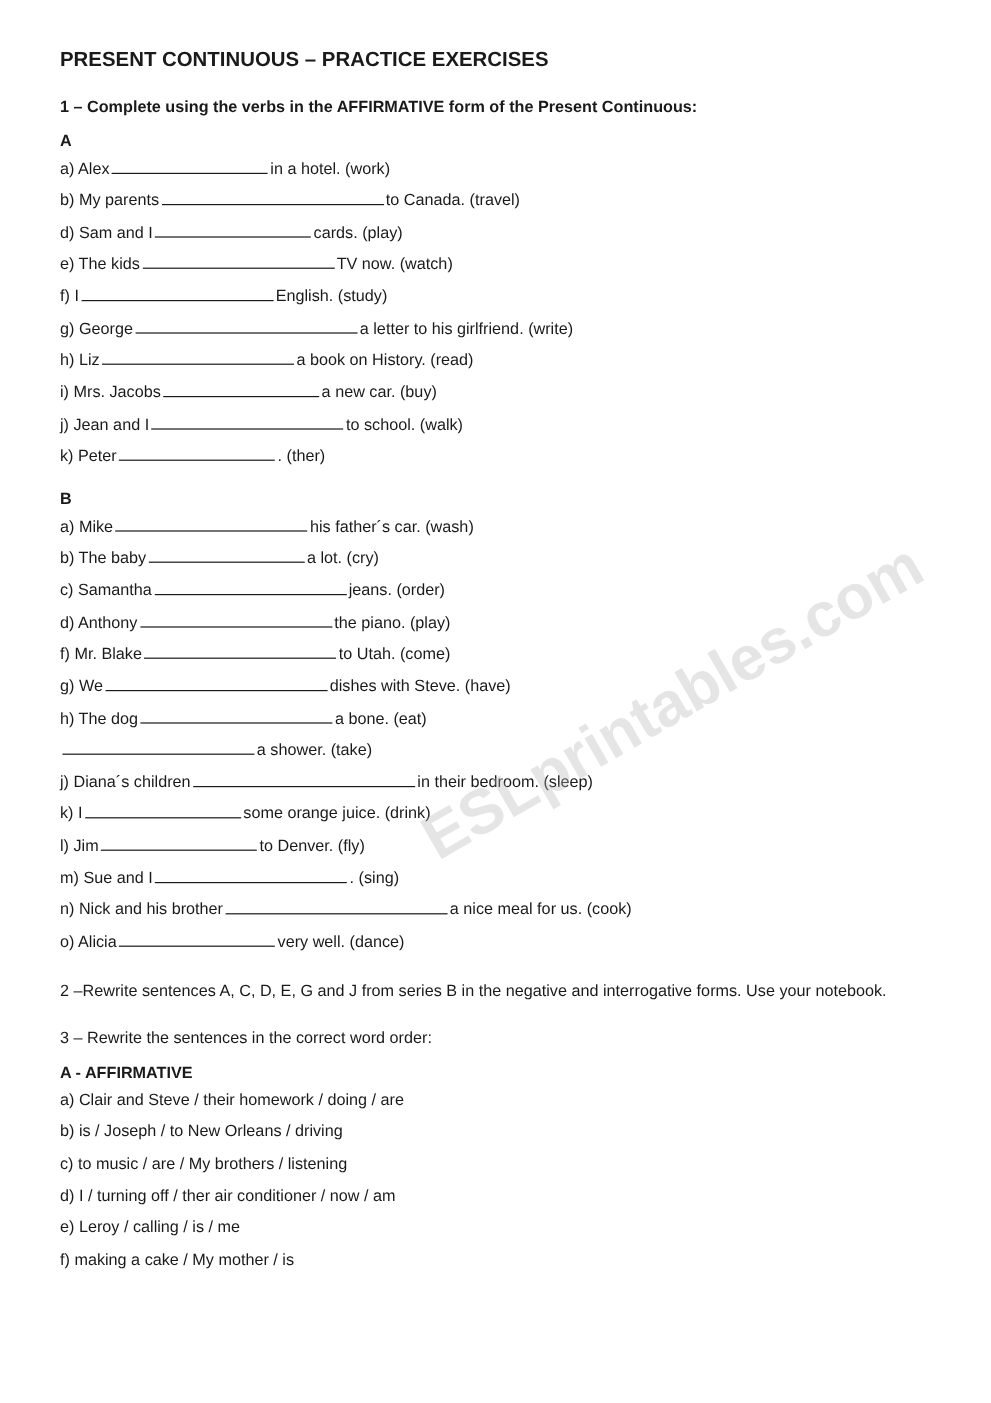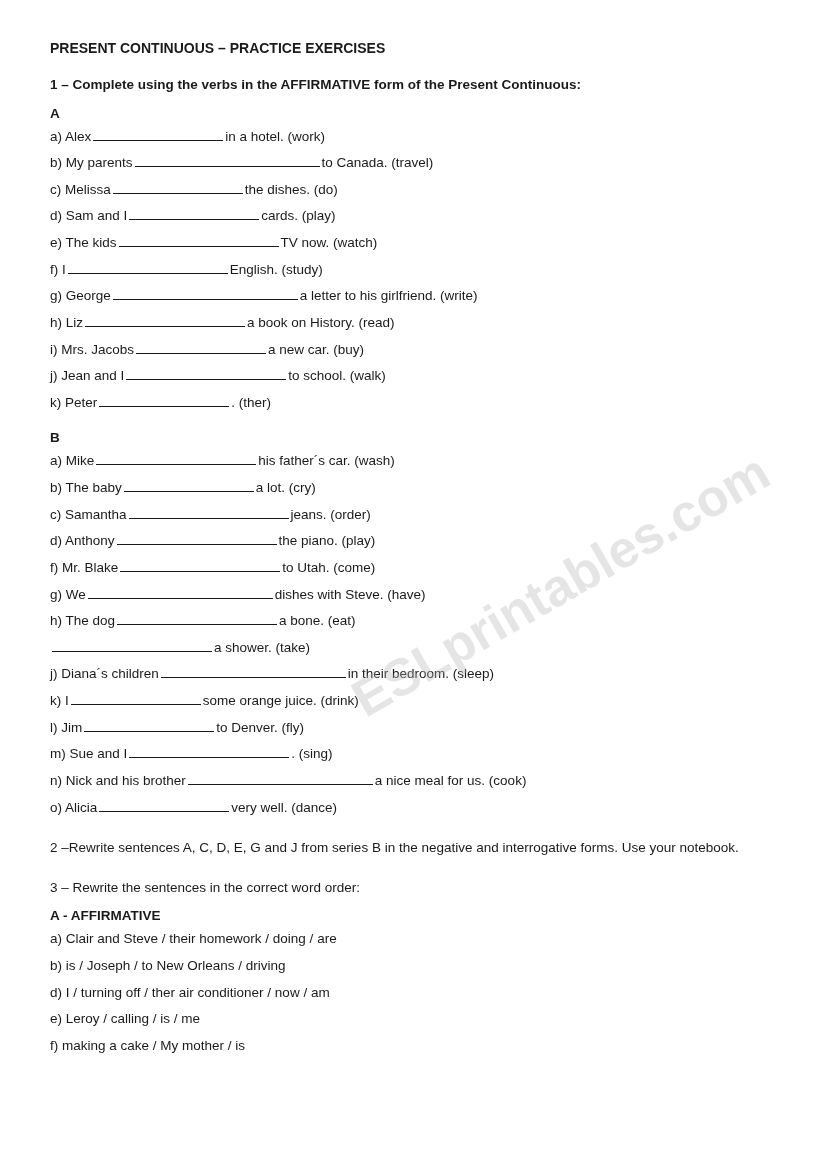--- a/index.html
+++ b/index.html
@@ -28,21 +28,21 @@
       color: rgba(180, 180, 180, 0.35);
       font-weight: bold;
       white-space: nowrap;
       pointer-events: none;
       z-index: 10;
       font-family: Arial, sans-serif;
     }
 
     .title {
       font-weight: bold;
-      font-size: 14px;
+      font-size: 17px;
       margin-bottom: 18px;
     }
 
     .instruction {
       margin-bottom: 10px;
       line-height: 1.6;
       font-weight: bold;
     }
 
     .section-label {
@@ -115,25 +115,20 @@
     <span>a) Alex</span>
     <span class="blank blank-md"></span>
     <span>in a hotel. (work)</span>
   </div>
   <div class="exercise-line">
     <span>b) My parents</span>
     <span class="blank blank-xl"></span>
     <span>to Canada. (travel)</span>
   </div>
   <div class="exercise-line">
-    <span>c) Melissa</span>
-    <span class="blank blank-md"></span>
-    <span>the dishes. (do)</span>
-  </div>
-  <div class="exercise-line">
     <span>d) Sam and I</span>
     <span class="blank blank-md"></span>
     <span>cards. (play)</span>
   </div>
   <div class="exercise-line">
     <span>e) The kids</span>
     <span class="blank blank-lg"></span>
     <span>TV now. (watch)</span>
   </div>
   <div class="exercise-line">
@@ -249,20 +244,23 @@
 <div class="exercise-section">
   <div class="section-label">A - AFFIRMATIVE</div>
 
   <div class="rewrite-line">
     <span>a) Clair and Steve / their homework / doing / are</span>
   </div>
   <div class="rewrite-line">
     <span>b) is / Joseph / to New Orleans / driving</span>
   </div>
   <div class="rewrite-line">
+    <span>c) to music / are / My brothers / listening</span>
+  </div>
+  <div class="rewrite-line">
     <span>d) I / turning off / ther air conditioner / now / am</span>
   </div>
   <div class="rewrite-line">
     <span>e) Leroy / calling / is / me</span>
   </div>
   <div class="rewrite-line">
     <span>f) making a cake / My mother / is</span>
   </div>
 </div>
 

